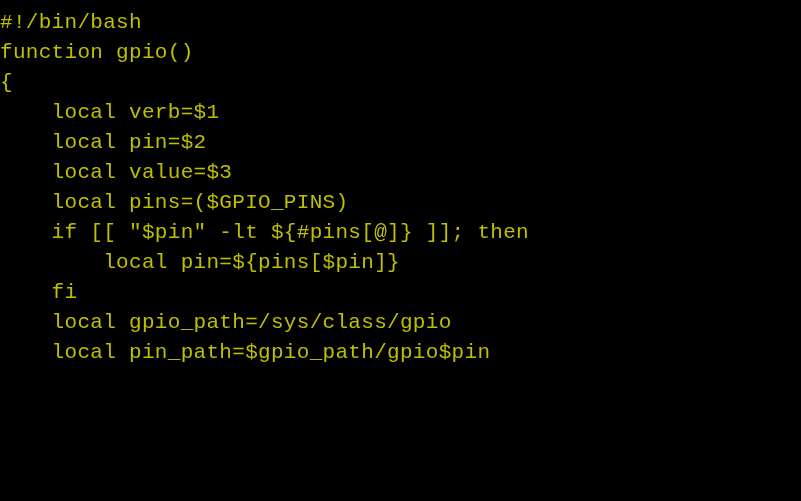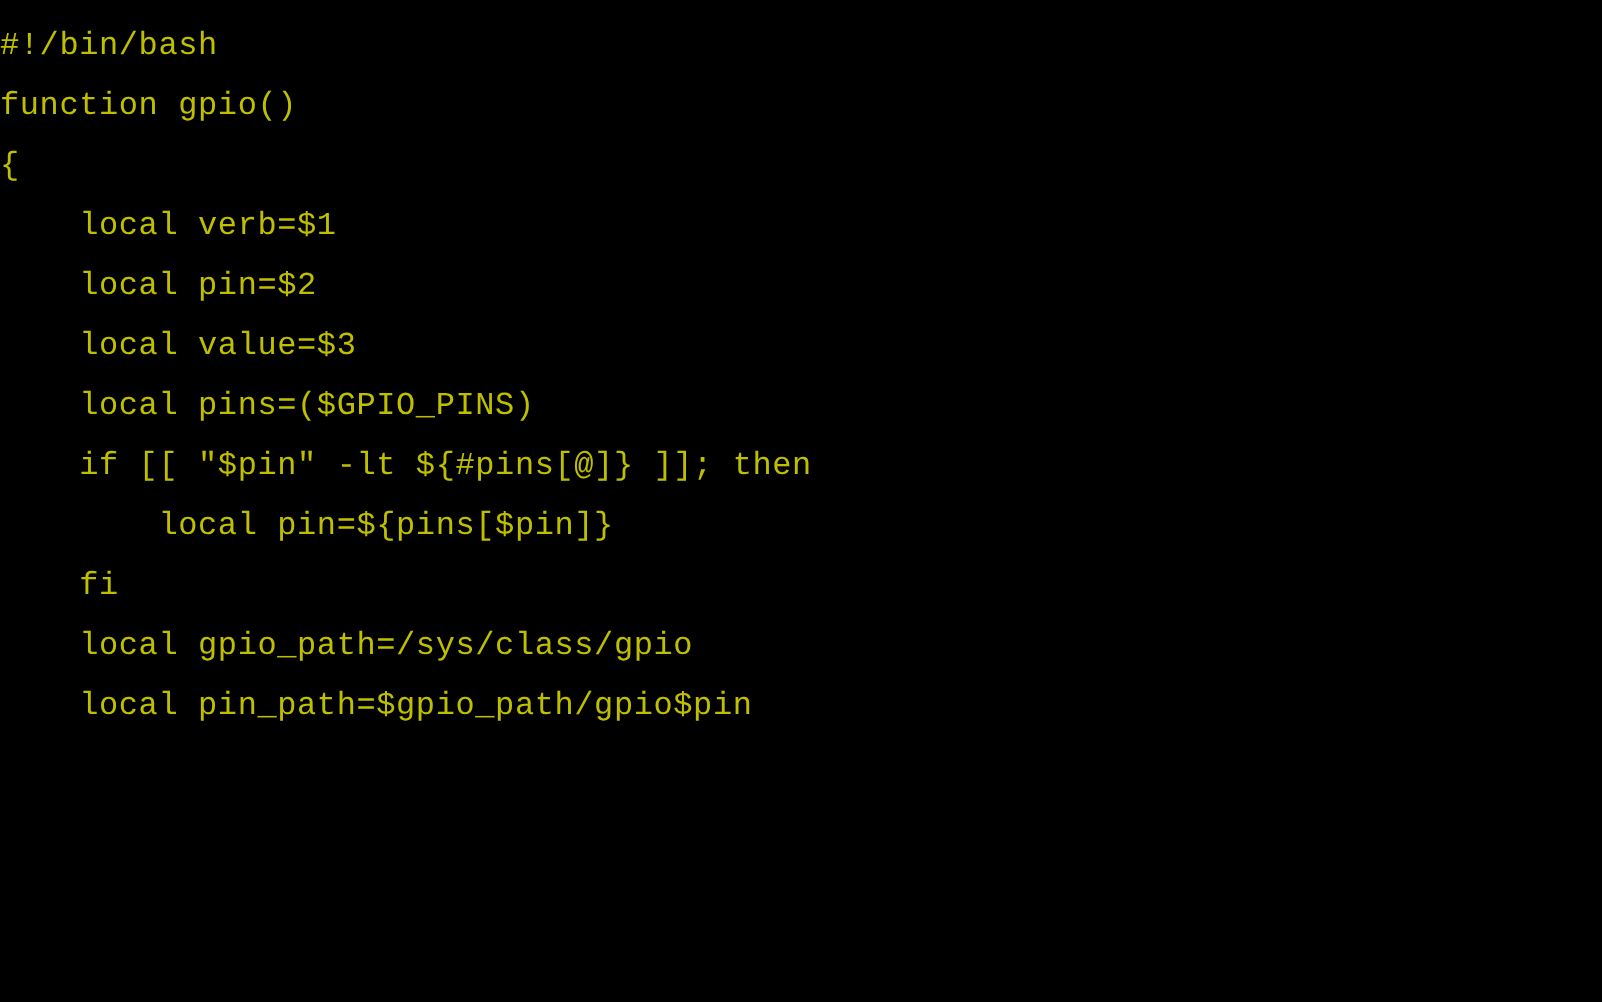--- a/index.html
+++ b/index.html
@@ -7,21 +7,21 @@
     padding: 0;
     background: #000000;
     width: 801px;
     height: 501px;
     overflow: hidden;
   }
   pre {
     margin: 0;
     padding: 8px 0 0 0;
     font-family: "Courier New", Courier, monospace;
-    font-size: 16px;
+    font-size: 21px;
     line-height: 30px;
     color: #BFBF00;
     white-space: pre;
     letter-spacing: 0.3px;
   }
   .line { display: block; }
 </style>
 </head>
 <body>
 

